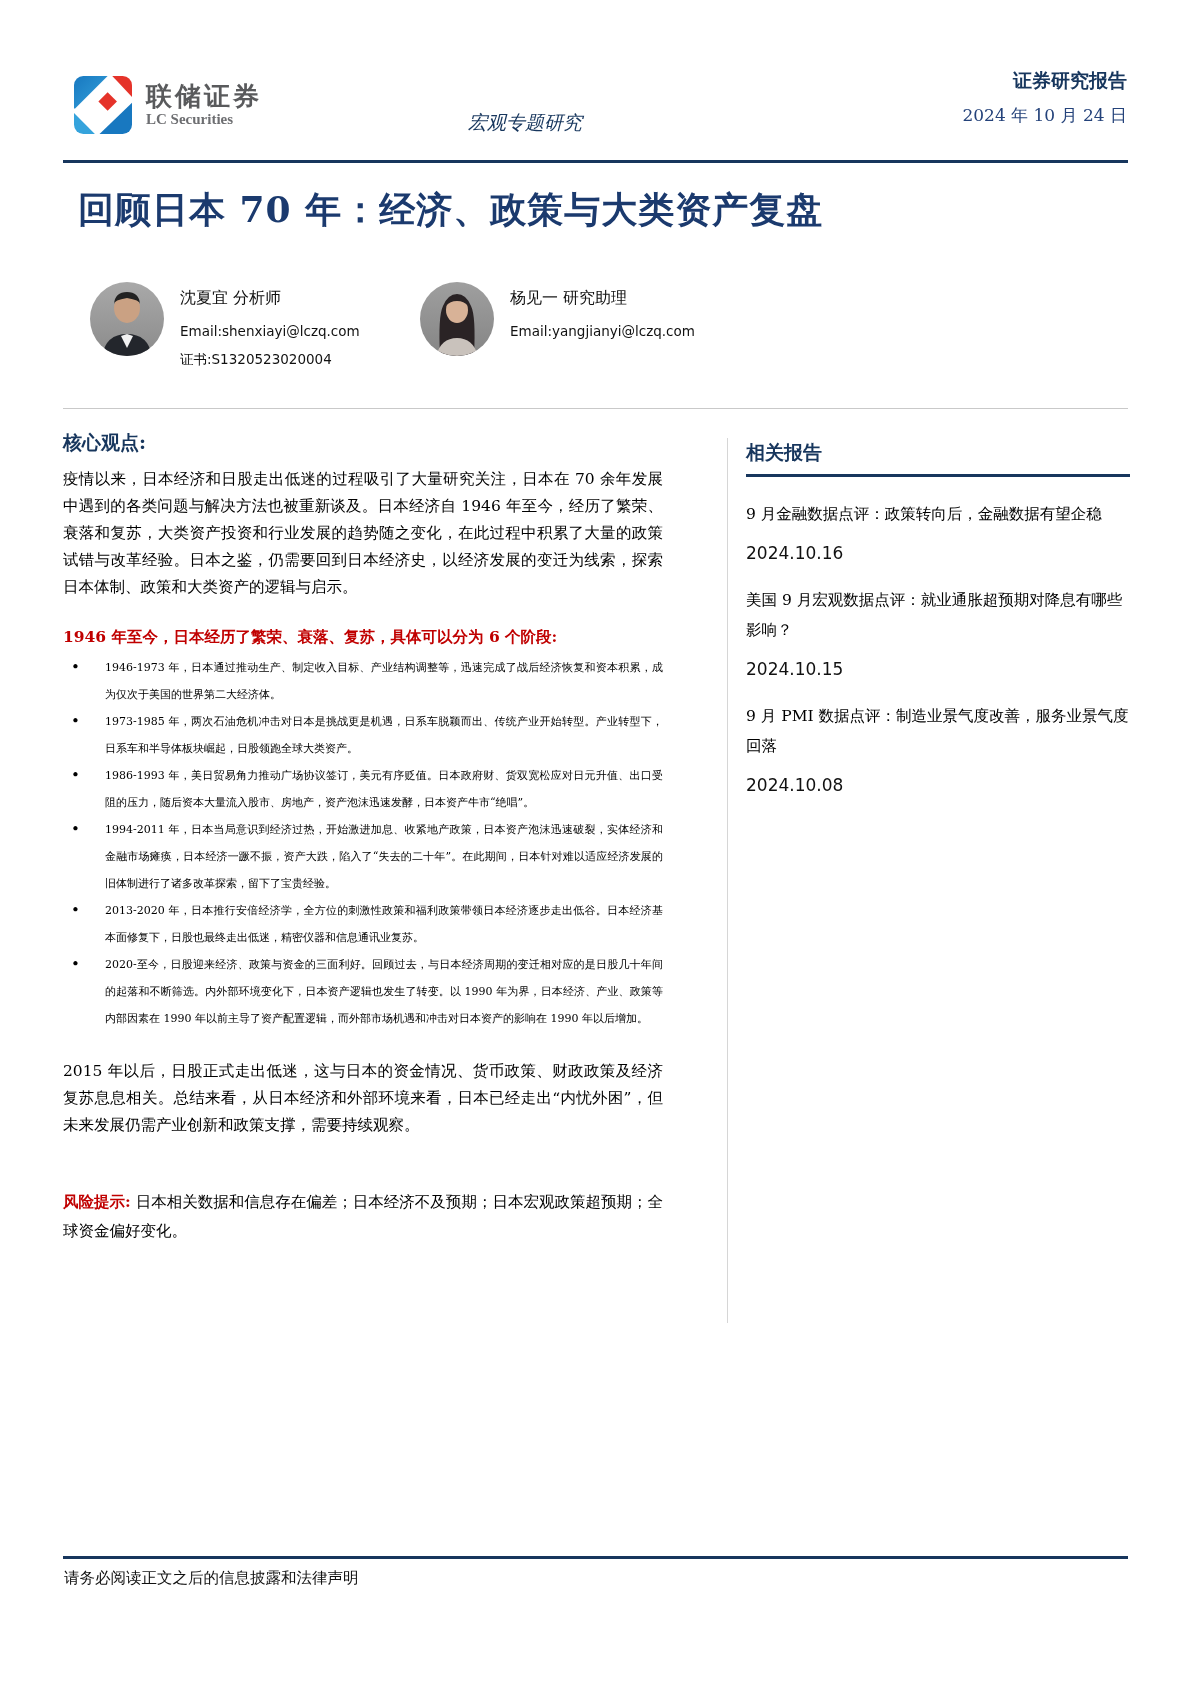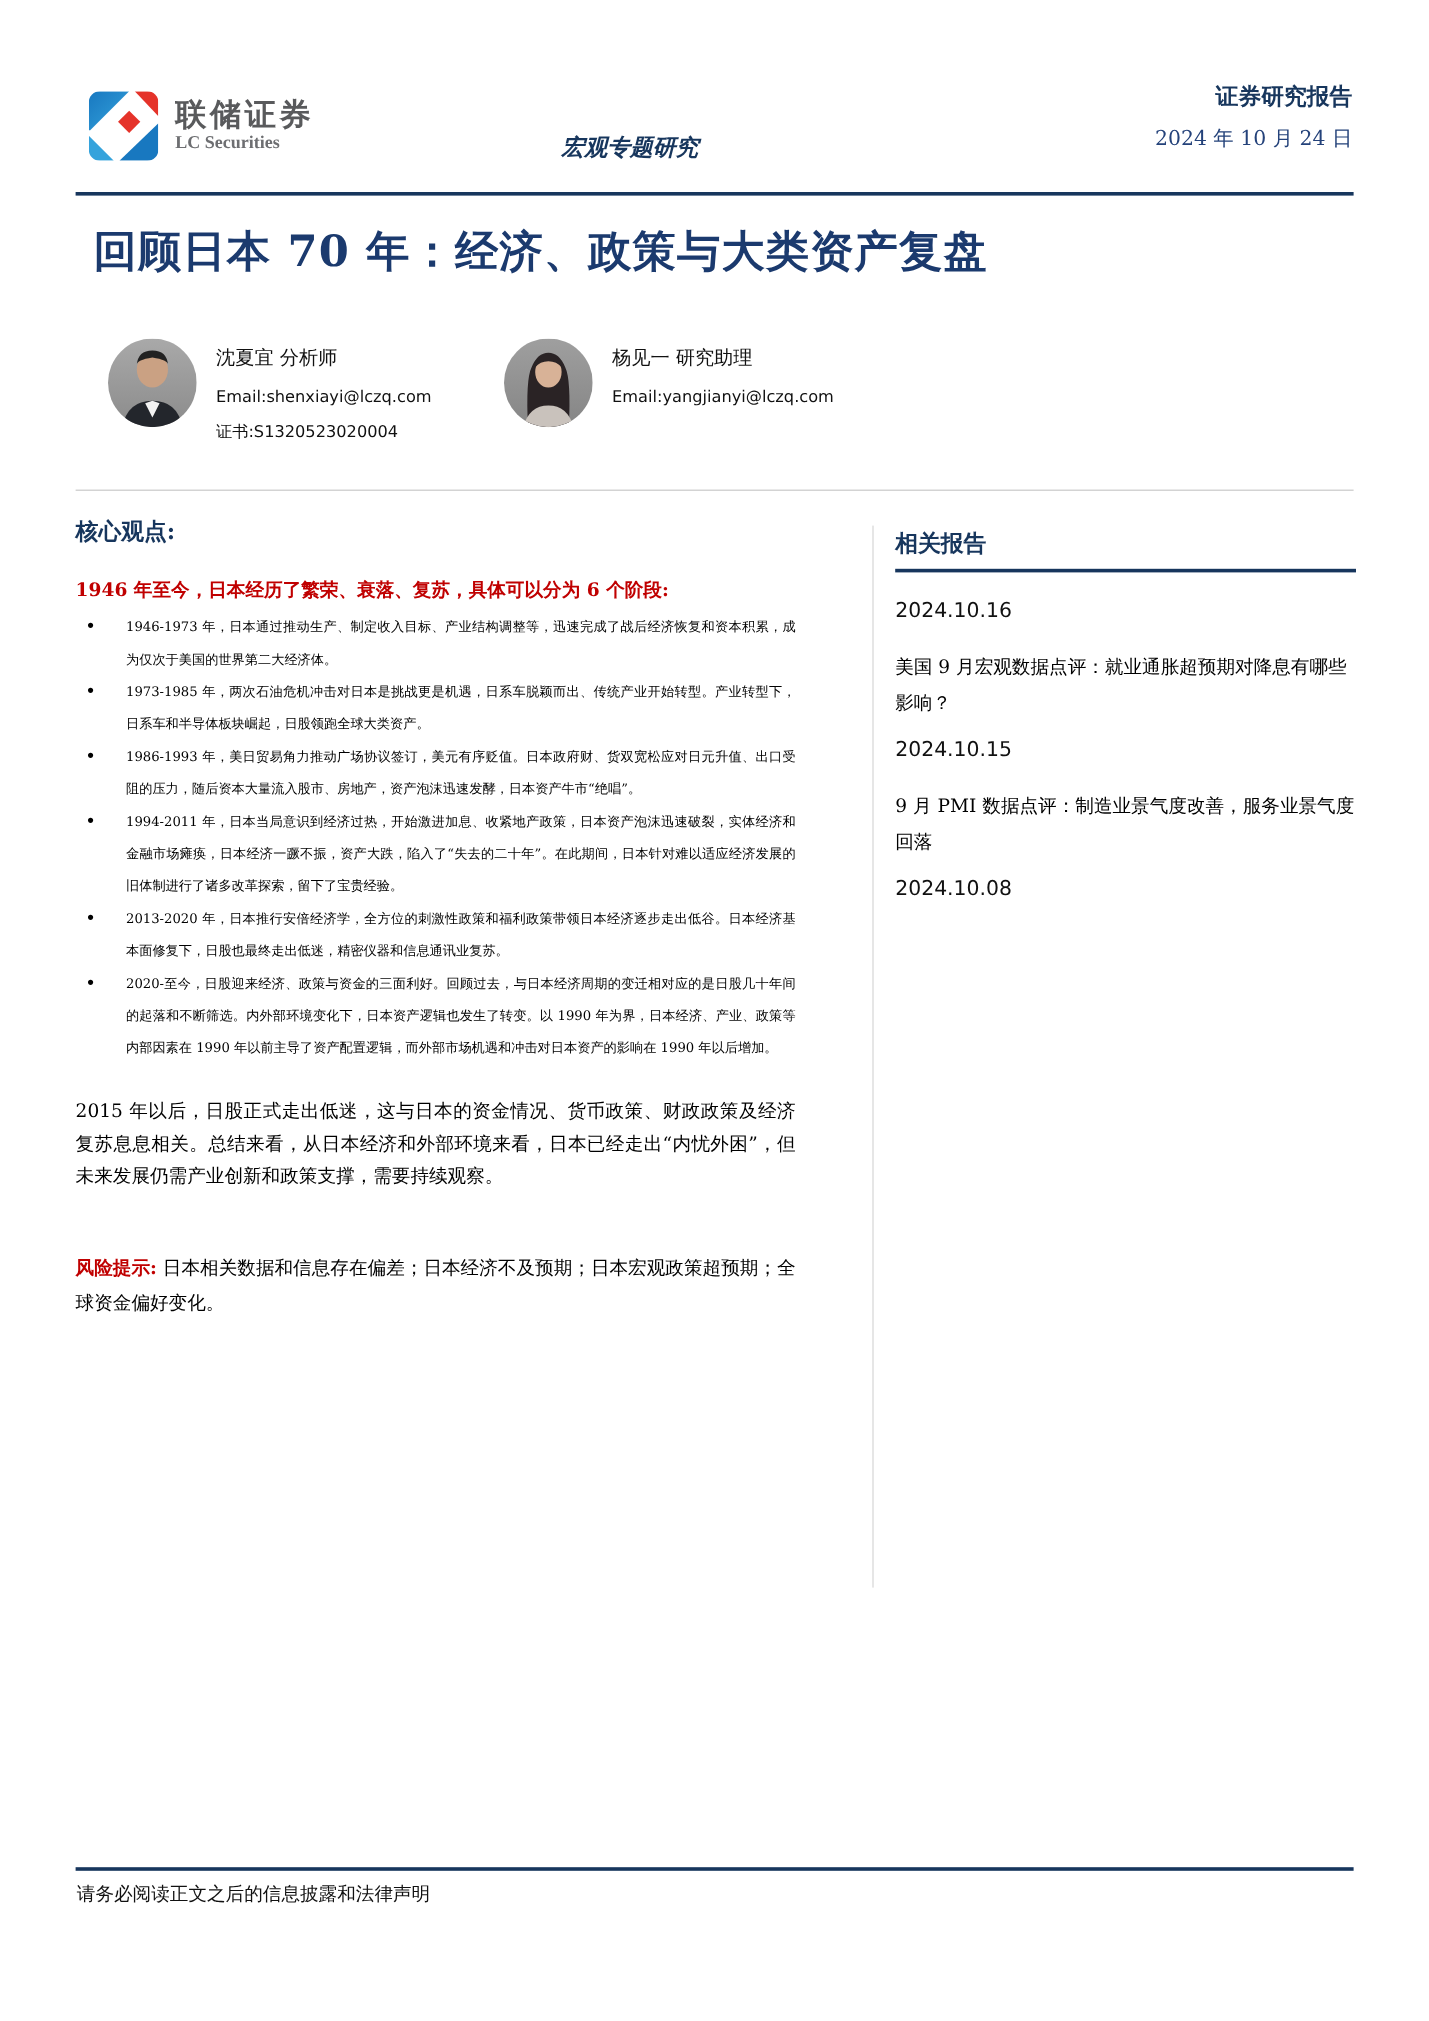--- a/index.html
+++ b/index.html
@@ -11,21 +11,21 @@
     color:#000;
     overflow:hidden;
   }
   
   .brand{position:absolute;left:74px;top:76px;display:flex;align-items:center;}
   .brand-icon{width:58px;height:58px;margin-right:14px;}
   .brand-text .cn{font-size:26px;font-weight:bold;color:#595a5c;letter-spacing:3px;line-height:28px;font-family:"DejaVu Sans","Liberation Sans",sans-serif;}
   .brand-text .en{font-size:15px;font-weight:bold;color:#6d6e71;line-height:18px;font-family:Liberation Serif, serif;}
   .category{
     position:absolute;left:380px;top:110px;width:290px;text-align:center;
-    font-size:19px;font-weight:bold;font-style:italic;color:#17365d;
+    font-size:19px;font-weight:normal;font-style:italic;color:#17365d;
   }
   .head-right{position:absolute;right:64px;top:68px;text-align:right;color:#17365d;}
   .head-right .rtype{font-size:19px;font-weight:bold;}
   .head-right .rdate{font-size:17px;margin-top:10px;color:#24427a;}
   .head-rule{position:absolute;left:63px;right:63px;top:160px;height:3px;background:#17365d;}
   
   .report-title{
     position:absolute;left:78px;top:186px;width:1040px;
     font-size:36px;font-weight:bold;color:#1b3a6e;letter-spacing:1px;
   }
@@ -152,39 +152,41 @@
     <span class="ainfo">
       <div class="aname">杨见一  研究助理</div>
       <div class="aemail">Email:yangjianyi@lczq.com</div>
     </span>
   </div>
 
   <div class="gray-rule"></div>
 
   <div class="main">
     <h2 class="sec-head">核心观点:</h2>
+    <p>疫情以来，日本经济和日股走出低迷的过程吸引了大量研究关注，日本在 70 余年发展中遇到的各类问题与解决方法也被重新谈及。日本经济自 1946 年至今，经历了繁荣、衰落和复苏，大类资产投资和行业发展的趋势随之变化，在此过程中积累了大量的政策试错与改革经验。日本之鉴，仍需要回到日本经济史，以经济发展的变迁为线索，探索日本体制、政策和大类资产的逻辑与启示。</p>
     <p class="stage-head">1946 年至今，日本经历了繁荣、衰落、复苏，具体可以分为 6 个阶段:</p>
     <ul class="stages">
       <li>1946-1973 年，日本通过推动生产、制定收入目标、产业结构调整等，迅速完成了战后经济恢复和资本积累，成为仅次于美国的世界第二大经济体。</li>
       <li>1973-1985 年，两次石油危机冲击对日本是挑战更是机遇，日系车脱颖而出、传统产业开始转型。产业转型下，日系车和半导体板块崛起，日股领跑全球大类资产。</li>
       <li>1986-1993 年，美日贸易角力推动广场协议签订，美元有序贬值。日本政府财、货双宽松应对日元升值、出口受阻的压力，随后资本大量流入股市、房地产，资产泡沫迅速发酵，日本资产牛市“绝唱”。</li>
       <li>1994-2011 年，日本当局意识到经济过热，开始激进加息、收紧地产政策，日本资产泡沫迅速破裂，实体经济和金融市场瘫痪，日本经济一蹶不振，资产大跌，陷入了“失去的二十年”。在此期间，日本针对难以适应经济发展的旧体制进行了诸多改革探索，留下了宝贵经验。</li>
       <li>2013-2020 年，日本推行安倍经济学，全方位的刺激性政策和福利政策带领日本经济逐步走出低谷。日本经济基本面修复下，日股也最终走出低迷，精密仪器和信息通讯业复苏。</li>
       <li>2020-至今，日股迎来经济、政策与资金的三面利好。回顾过去，与日本经济周期的变迁相对应的是日股几十年间的起落和不断筛选。内外部环境变化下，日本资产逻辑也发生了转变。以 1990 年为界，日本经济、产业、政策等内部因素在 1990 年以前主导了资产配置逻辑，而外部市场机遇和冲击对日本资产的影响在 1990 年以后增加。</li>
     </ul>
     <p class="para2">2015 年以后，日股正式走出低迷，这与日本的资金情况、货币政策、财政政策及经济复苏息息相关。总结来看，从日本经济和外部环境来看，日本已经走出“内忧外困”，但未来发展仍需产业创新和政策支撑，需要持续观察。</p>
     <p class="risk"><span class="risk-label">风险提示:</span><span> 日本相关数据和信息存在偏差；日本经济不及预期；日本宏观政策超预期；全球资金偏好变化。</span></p>
   </div>
 
   <div class="vdivider"></div>
   <div class="sidebar">
     <h2 class="side-head">相关报告</h2>
     <div class="side-rule"></div>
 
     <div class="report-item">
+      <div class="rtitle">9 月金融数据点评：政策转向后，金融数据有望企稳</div>
       <div class="rdate2">2024.10.16</div>
     </div>
     <div class="report-item">
       <div class="rtitle">美国 9 月宏观数据点评：就业通胀超预期对降息有哪些影响？</div>
       <div class="rdate2">2024.10.15</div>
     </div>
     <div class="report-item">
       <div class="rtitle">9 月 PMI 数据点评：制造业景气度改善，服务业景气度回落</div>
       <div class="rdate2">2024.10.08</div>
     </div>

